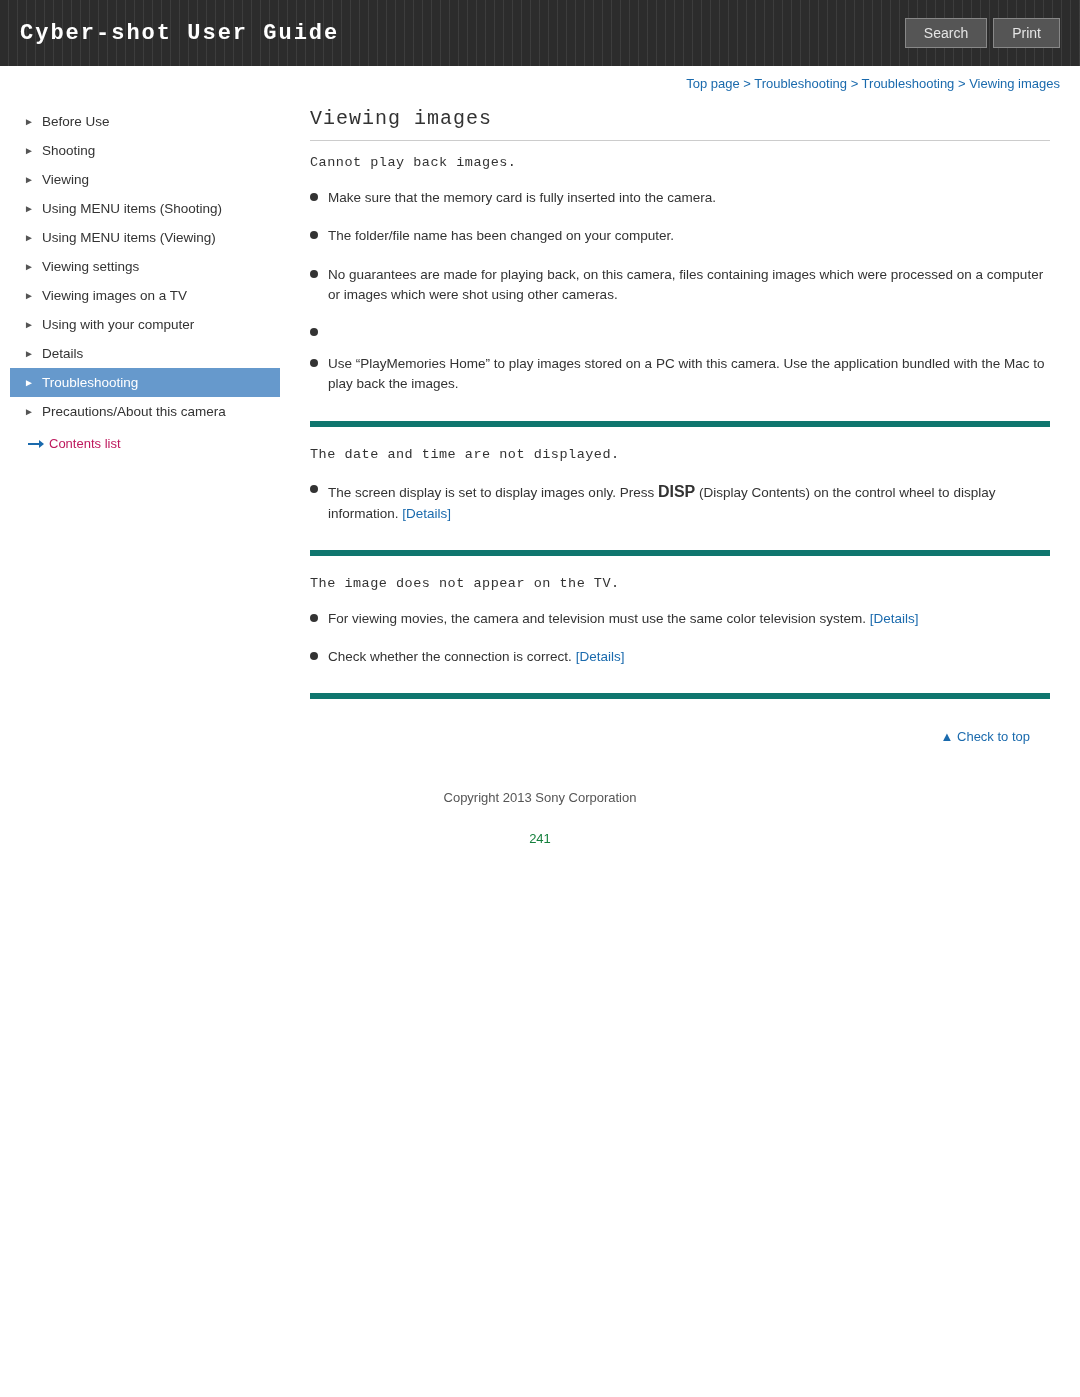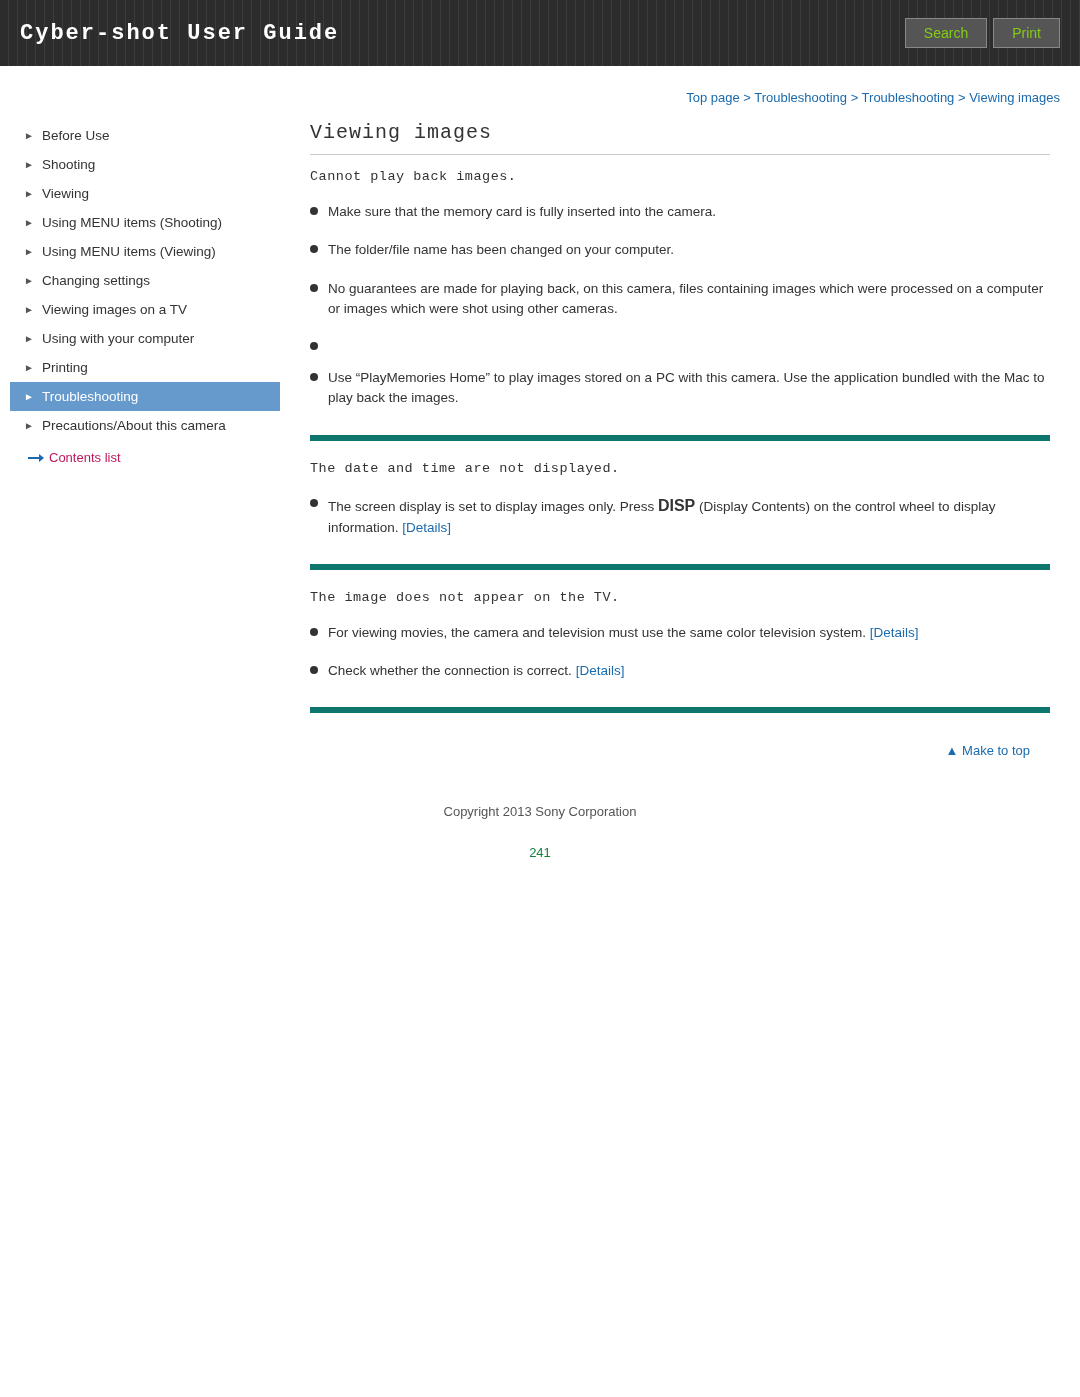--- a/index.html
+++ b/index.html
@@ -33,31 +33,31 @@
       color: #fff;
       letter-spacing: 2px;
       font-weight: bold;
     }
     #header-controls {
       display: flex;
       gap: 6px;
     }
     .header-btn {
       background: #555;
-      color: #84cc16;
+      color: #e5e5e5;
       border: 1px solid #888;
       padding: 6px 18px;
       font-size: 14px;
       cursor: pointer;
     }
 
     
     #breadcrumb {
       text-align: right;
-      padding: 24px 20px 6px 20px;
+      padding: 10px 20px 6px 20px;
       font-size: 13px;
       color: #1a6aad;
     }
     #breadcrumb a {
       color: #1a6aad;
       text-decoration: none;
     }
 
     
     #main-layout {
@@ -260,33 +260,33 @@
     <div class="sidebar-item">
       <span class="sidebar-arrow">►</span>
       <span class="sidebar-label">Using MENU items (Shooting)</span>
     </div>
     <div class="sidebar-item">
       <span class="sidebar-arrow">►</span>
       <span class="sidebar-label">Using MENU items (Viewing)</span>
     </div>
     <div class="sidebar-item">
       <span class="sidebar-arrow">►</span>
-      <span class="sidebar-label">Changing settings</span>
+      <span class="sidebar-label">Viewing settings</span>
     </div>
     <div class="sidebar-item">
       <span class="sidebar-arrow">►</span>
       <span class="sidebar-label">Viewing images on a TV</span>
     </div>
     <div class="sidebar-item">
       <span class="sidebar-arrow">►</span>
       <span class="sidebar-label">Using with your computer</span>
     </div>
     <div class="sidebar-item">
       <span class="sidebar-arrow">►</span>
-      <span class="sidebar-label">Printing</span>
+      <span class="sidebar-label">Details</span>
     </div>
     <div class="sidebar-item active">
       <span class="sidebar-arrow">►</span>
       <span class="sidebar-label">Troubleshooting</span>
     </div>
     <div class="sidebar-item">
       <span class="sidebar-arrow">►</span>
       <span class="sidebar-label">Precautions/About this camera</span>
     </div>
 
@@ -343,21 +343,21 @@
           <span>For viewing movies, the camera and television must use the same color television system. <a href="#" class="link-details">[Details]</a></span>
         </li>
         <li>
           <span class="bullet-dot"></span>
           <span>Check whether the connection is correct. <a href="#" class="link-details">[Details]</a></span>
         </li>
       </ul>
     </div>
 
     <div id="back-to-top">
-      <a href="#">▲ Make to top</a>
+      <a href="#">▲ Check to top</a>
     </div>
 
   </div>
 </div>
 
 <div id="footer">
   <span>Copyright 2013 Sony Corporation</span>
 </div>
 
 <div id="page-number">241</div>

